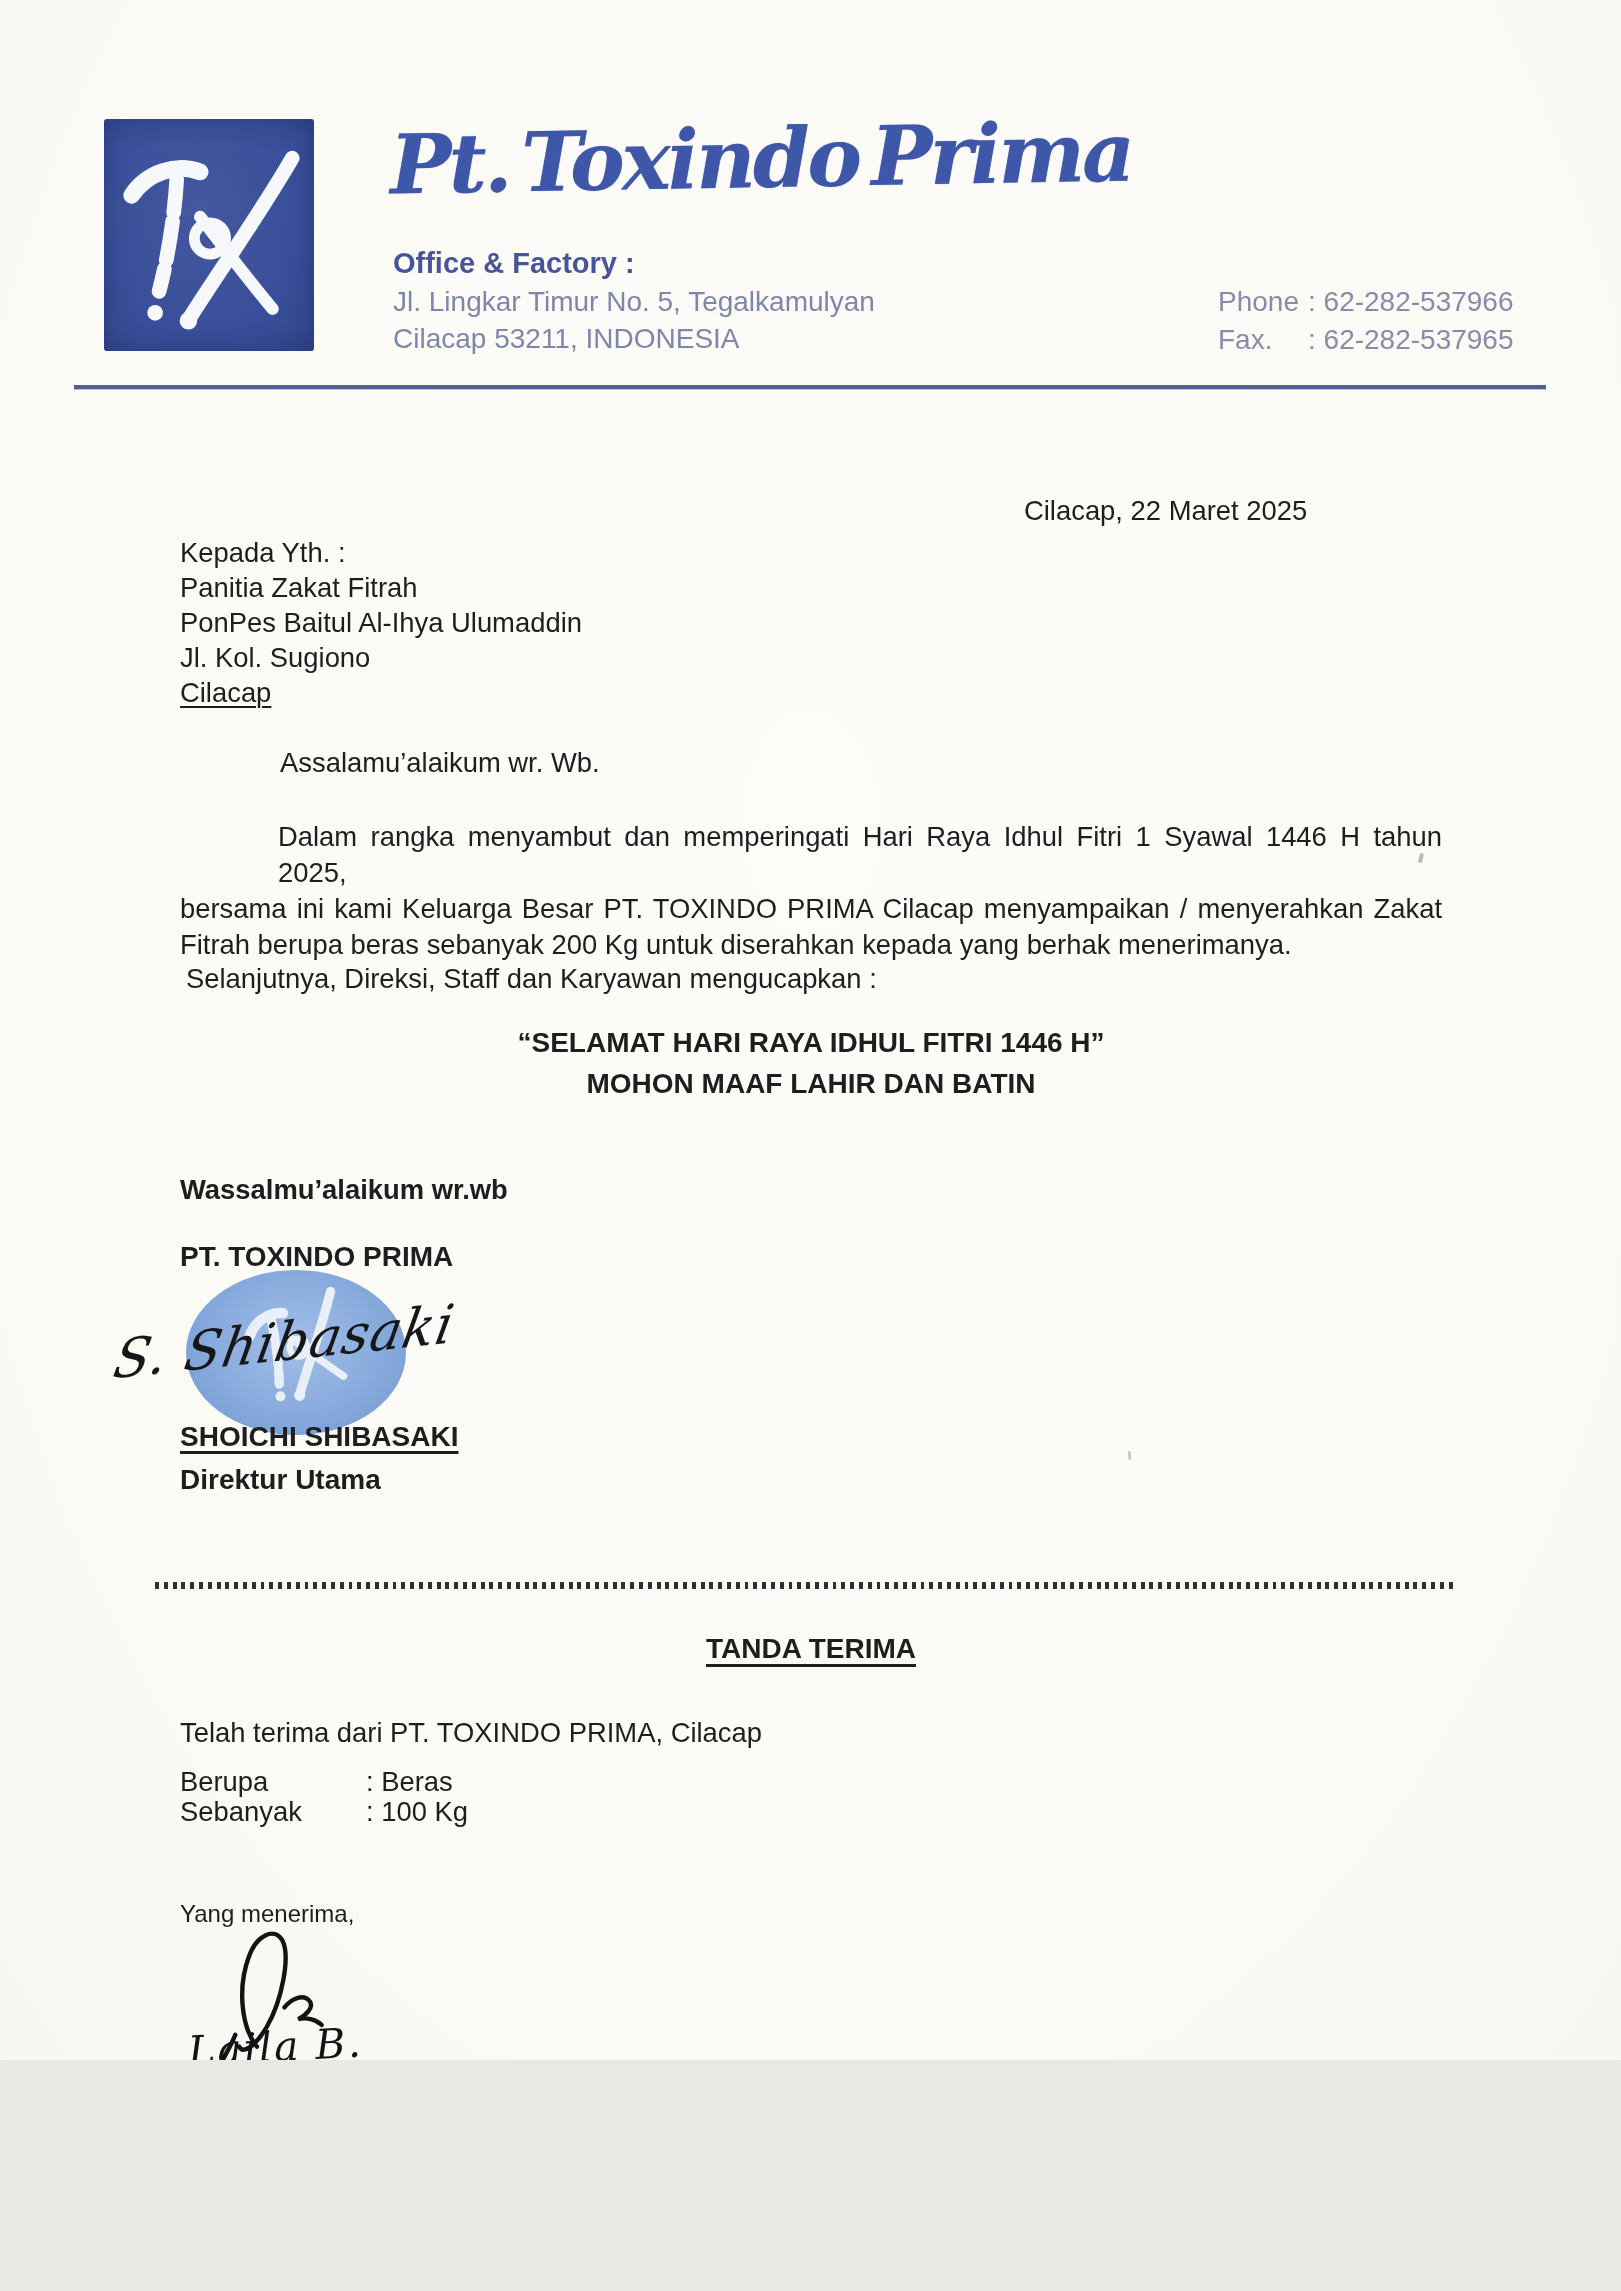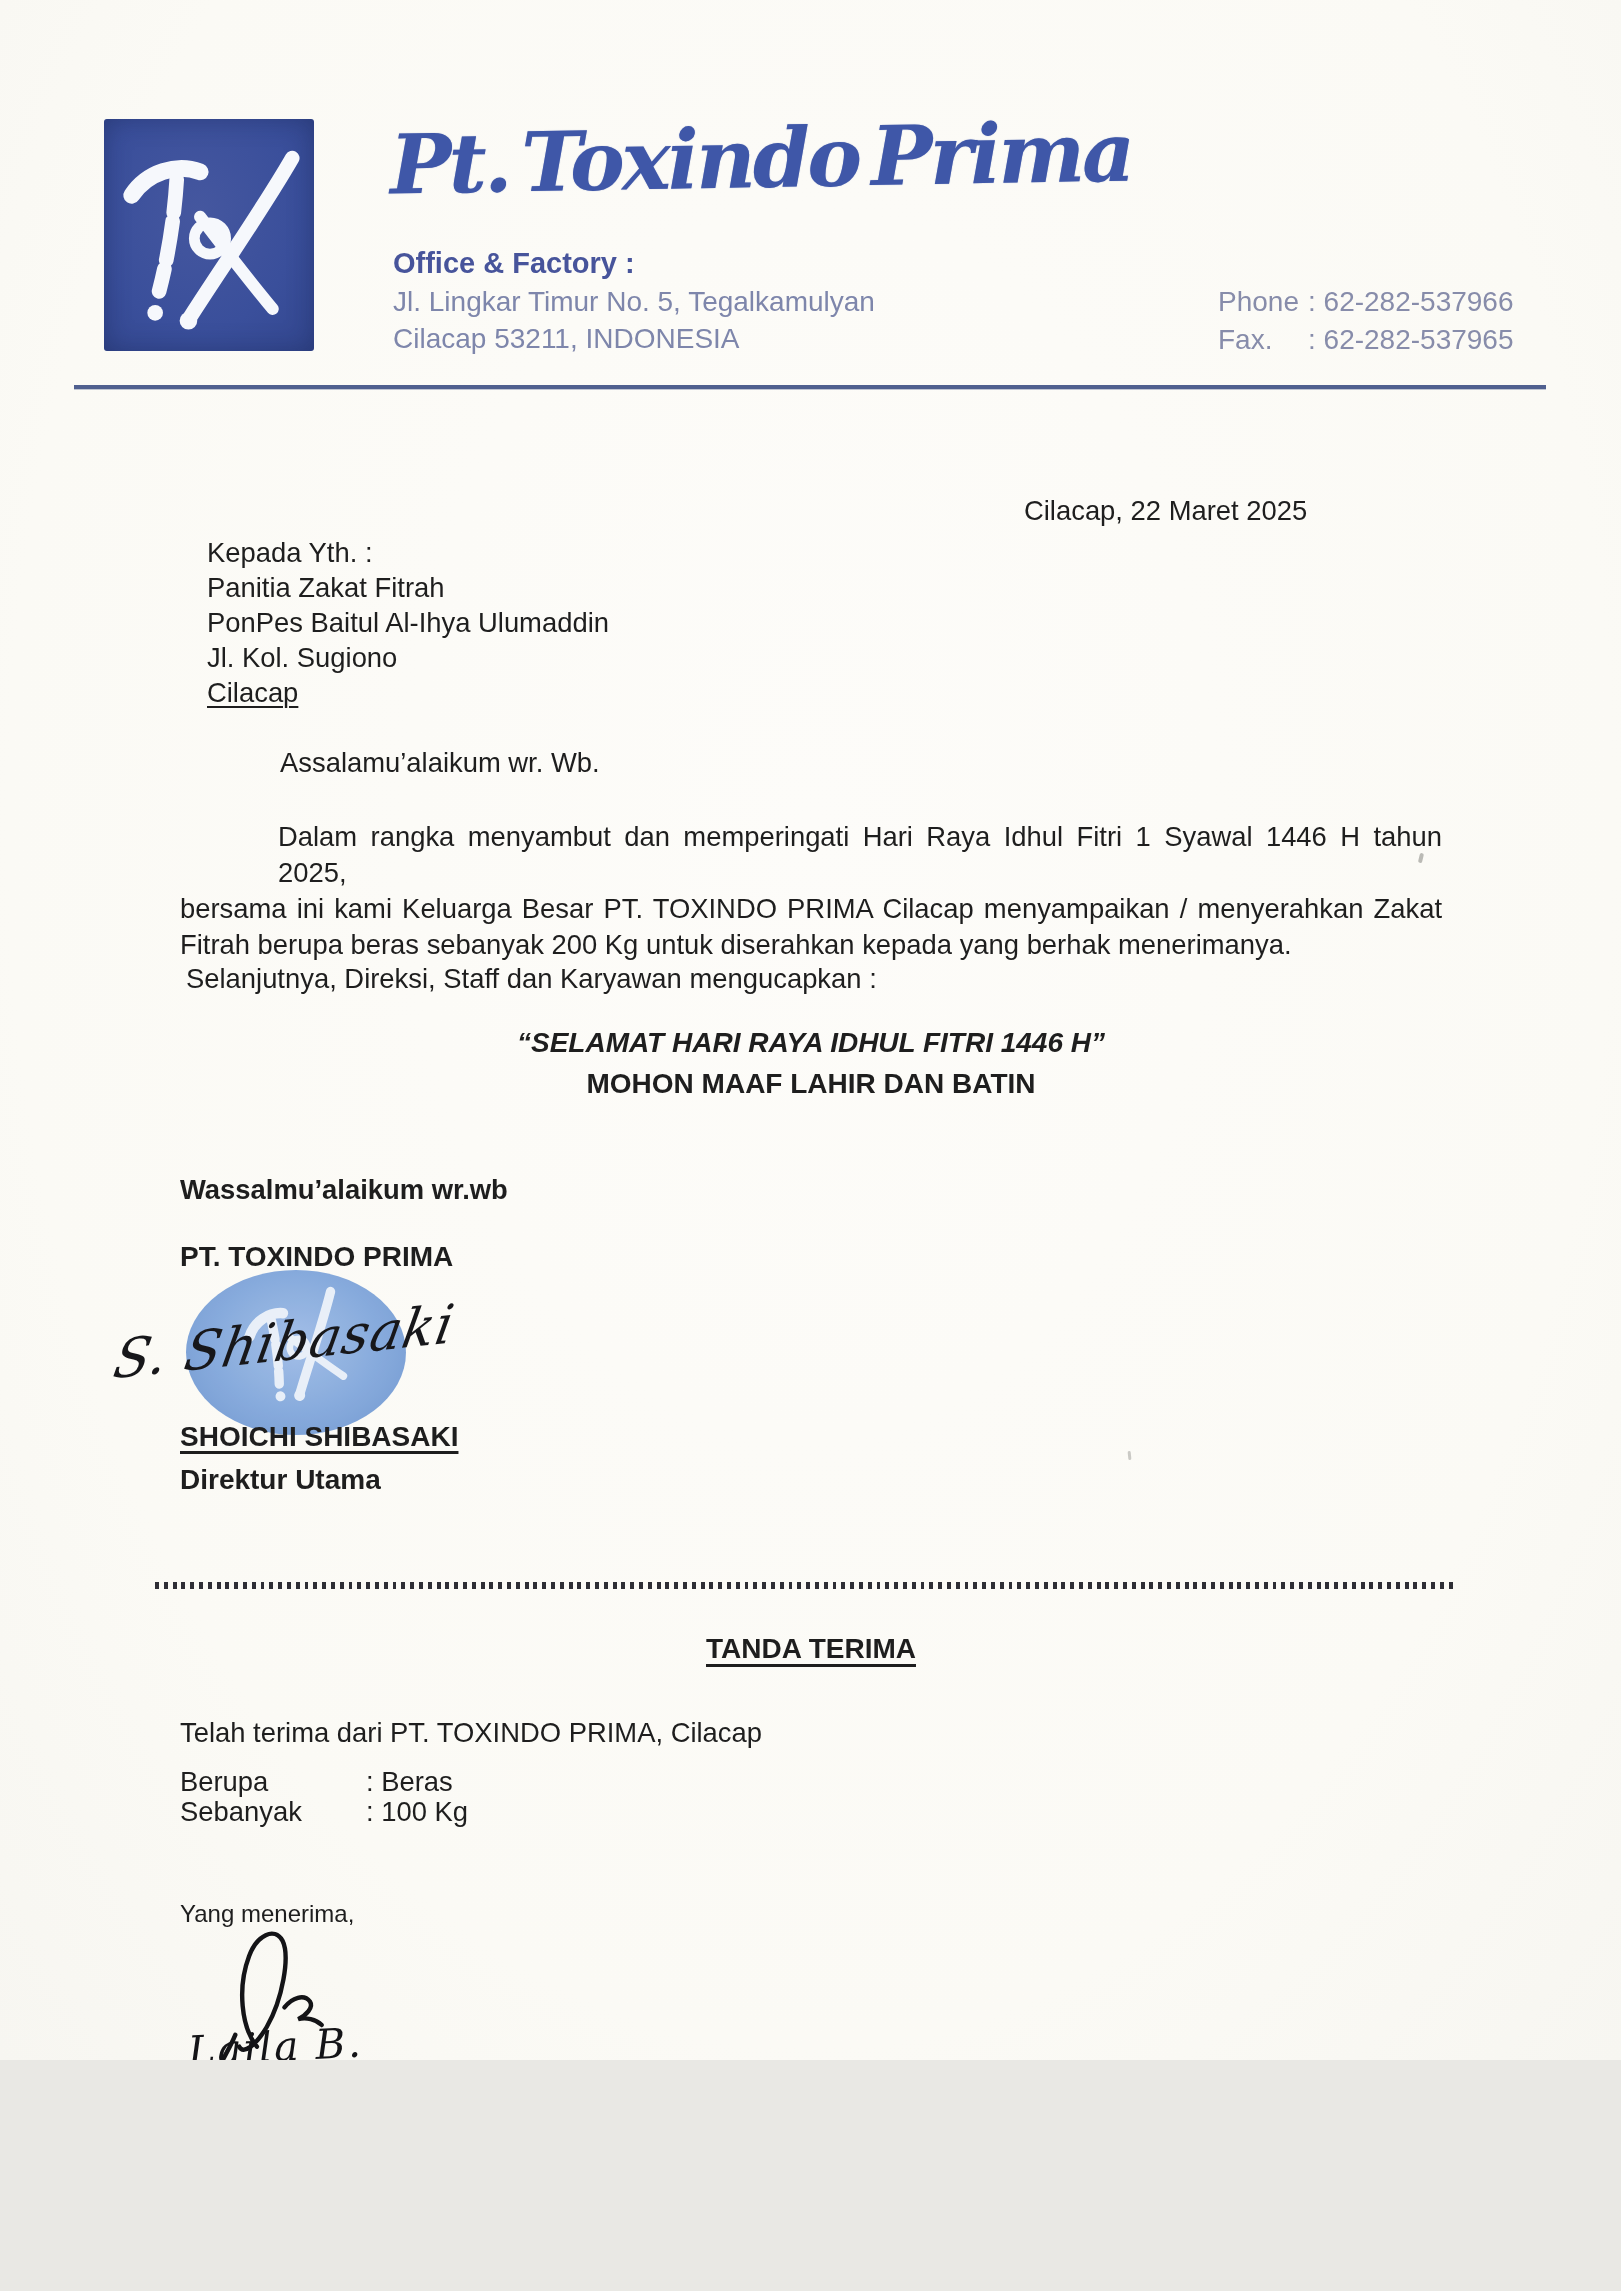--- a/index.html
+++ b/index.html
@@ -22,29 +22,29 @@
   .addr{position:absolute;left:393px;font-size:28px;color:#7e86ab;}
   .addr1{top:286px;} .addr2{top:323px;}
   .contact{position:absolute;left:1218px;font-size:28px;color:#878caa;display:grid;
            grid-template-columns:90px auto;white-space:nowrap;}
   .contact-phone{top:286px;} .contact-fax{top:324px;}
   .head-rule{position:absolute;left:74px;top:385px;width:1472px;height:3.9px;background:#50608f;
              box-shadow:0 1px 0 rgba(80,96,143,.35);}
 
   
   .date-line{position:absolute;left:1024px;top:495px;font-size:27.4px;}
-  .recipient{position:absolute;left:180px;top:535px;font-size:27.4px;line-height:35px;margin-left:27px;}
+  .recipient{position:absolute;left:180px;top:535px;font-size:27.4px;line-height:35px;}
   .recipient .underlined{text-decoration:underline;text-decoration-thickness:2px;text-underline-offset:3.9px;}
   .salutation{position:absolute;left:280px;top:747px;font-size:27.4px;}
   .para{position:absolute;left:180px;top:819px;width:1262px;font-size:27.4px;line-height:36px;}
   .jline{text-align:justify;text-align-last:justify;}
   .indent{padding-left:98px;}
   .announce{position:absolute;left:186px;top:963px;font-size:27.4px;}
   .greet{position:absolute;left:180px;width:1262px;text-align:center;font-weight:bold;font-size:28px;}
-  .greet1{top:1027px;font-style:italic;} .greet2{top:1068px;}
+  .greet1{top:1027px;} .greet2{top:1068px;}
   .closing{position:absolute;left:180px;top:1174px;font-size:27.4px;font-weight:bold;}
   .company-name{position:absolute;left:180px;top:1241px;font-size:28px;font-weight:bold;}
 
   
   .stamp{position:absolute;left:186px;top:1270px;width:220px;height:165px;border-radius:50%;
          background:radial-gradient(ellipse at 50% 45%, #9cbae7 0%, #7da4da 55%, #6d95d1 85%, #6890cc 100%);
          opacity:.92;}
   .stamp svg{position:absolute;left:0;top:0;}
   .sig-script{position:absolute;left:114px;top:1311px;font-family:"DejaVu Serif", serif;font-style:italic;
          font-size:53px;color:#17171a;transform:rotate(-6deg) skewX(-16deg);letter-spacing:1px;white-space:nowrap;}

